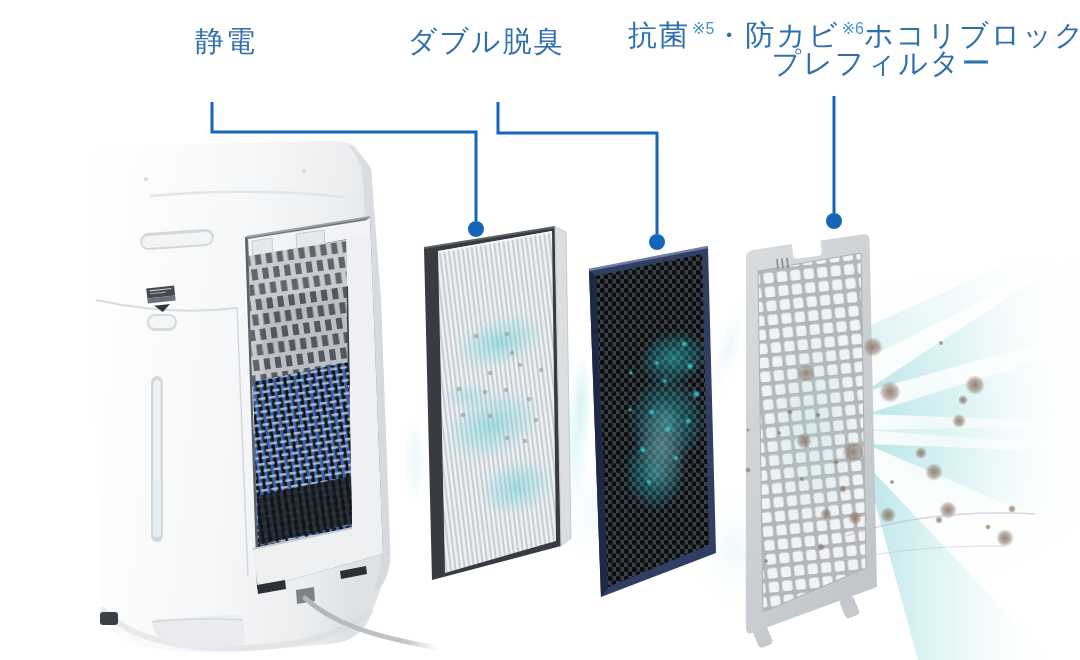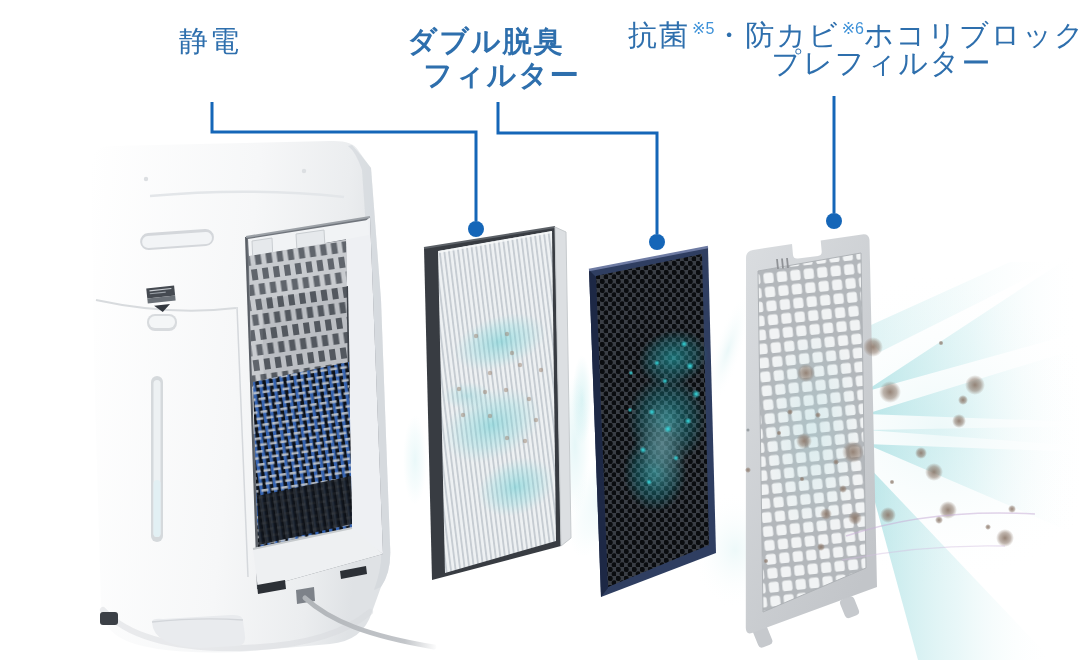--- a/index.html
+++ b/index.html
@@ -3,22 +3,22 @@
 <meta charset="utf-8">
 <style>
   html,body{margin:0;padding:0;background:#fff;}
   #stage{position:relative;width:1080px;height:660px;overflow:hidden;background:#fff;
          font-family:"Liberation Sans","DejaVu Sans",sans-serif;}
   #scene{position:absolute;left:0;top:0;}
   .label{position:absolute;text-align:center;color:#2e6fad;font-size:29px;line-height:34px;
          font-weight:500;letter-spacing:2px;white-space:nowrap;}
   .lrow{height:34px;}
   sup.mark{font-size:16px;color:#3f92d8;vertical-align:11px;letter-spacing:0;margin-left:2px;}
-  #label-hepa{left:0;top:24px;width:420px;}
-  #label-deodorizing{left:276px;top:24px;width:420px;font-weight:bold;}
+  #label-hepa{left:16px;top:24px;width:420px;}
+  #label-deodorizing{left:276px;top:24px;width:420px;}
   #label-prefilter{left:628px;top:12px;width:446px;}
   .shift16{transform:translateX(16px);}
   .shift31{transform:translateX(31px);}
 </style>
 </head>
 <body>
 
 <div id="stage">
 
 <svg id="scene" width="1080" height="660" viewBox="0 0 1080 660">
@@ -314,21 +314,20 @@
     </g>
   </g>
 </svg>
 
   <div class="label" id="label-hepa">
     <div class="lrow">静電</div>
   </div>
 
   <div class="label" id="label-deodorizing">
     <div class="lrow">ダブル脱臭</div>
-    <div class="lrow shift16">フィルター</div>
   </div>
 
   <div class="label" id="label-prefilter">
     <div class="lrow"><span>抗菌</span><sup class="mark">※5</sup><span>・防カビ</span><sup class="mark">※6</sup><span>ホコリブロック</span></div>
     <div class="lrow shift31">プレフィルター</div>
   </div>
 
 </div>
 
 </body></html>

